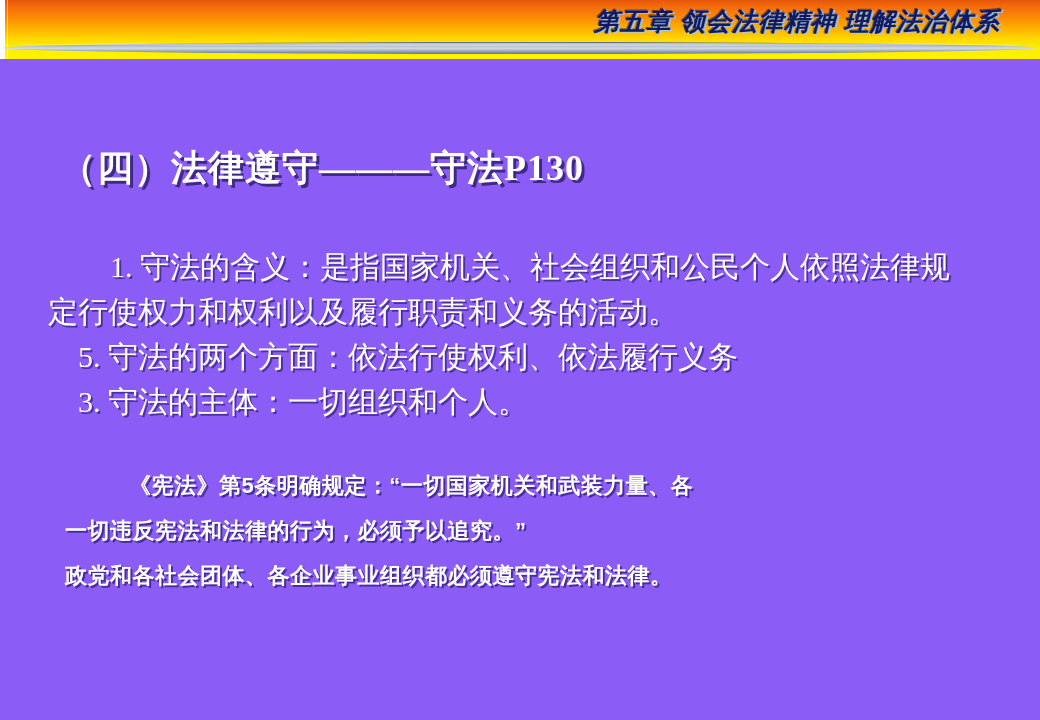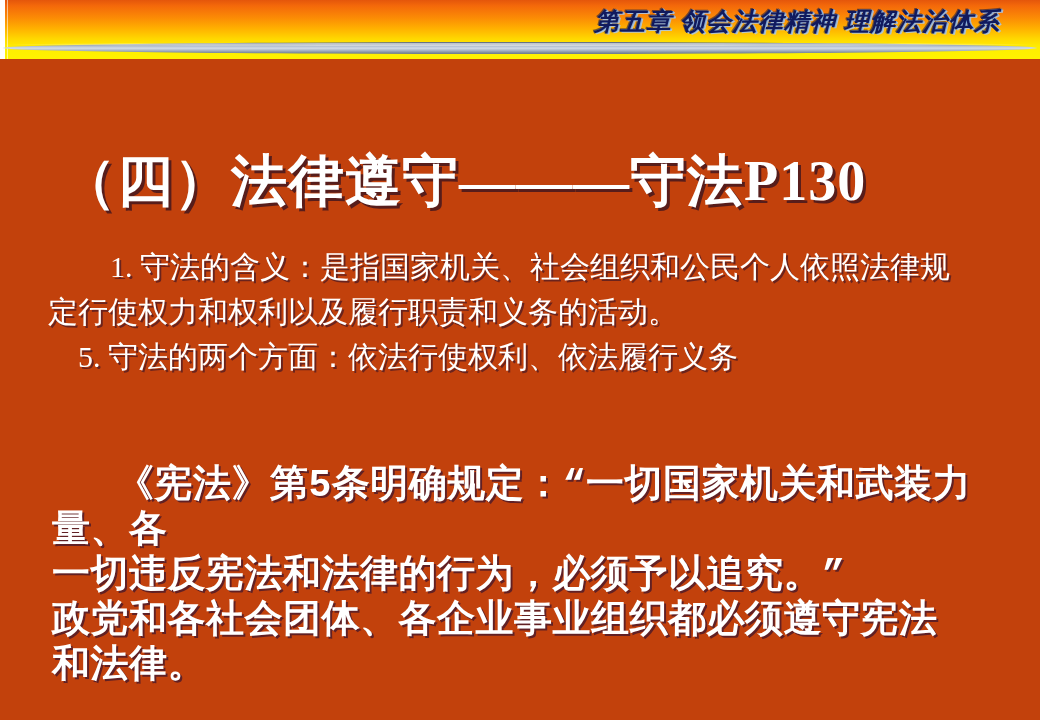--- a/index.html
+++ b/index.html
@@ -8,21 +8,21 @@
     background: #ffffff;
   }
   body {
     font-family: "Liberation Sans", sans-serif;
   }
 
   .slide {
     position: relative;
     width: 1040px;
     height: 720px;
-    background: #c2410c;
+    background: #8b5cf6;
     overflow: hidden;
   }
 
   
   .header {
     position: absolute;
     left: 0;
     top: 0;
     width: 1040px;
     height: 59px;
@@ -108,21 +108,21 @@
     top: 59px;
     width: 1040px;
     height: 661px;
   }
 
   .slide-title {
     position: absolute;
     left: 60px;
     top: 85px;
     font-family: "Liberation Serif", "DejaVu Serif", serif;
-    font-size: 56px;
+    font-size: 36px;
     font-weight: bold;
     color: #ffffff;
     white-space: nowrap;
     letter-spacing: 1px;
     text-shadow: 3px 3px 0 rgba(0,0,40,0.55);
   }
 
   .para-block {
     position: absolute;
     left: 48px;
@@ -139,25 +139,25 @@
   }
   .para-indent {
     text-indent: 62px;
   }
   .para-indent2 {
     text-indent: 30px;
   }
 
   .quote-block {
     position: absolute;
-    left: 52px;
+    left: 65px;
     top: 404px;
     width: 920px;
-    font-family: Liberation Mono, monospace;
-    font-size: 38px;
+    font-family: Liberation Sans, sans-serif;
+    font-size: 22px;
     font-weight: bold;
     line-height: 45px;
     color: #ffffff;
     letter-spacing: 0.5px;
     text-shadow: 2px 2px 0 rgba(0,0,60,0.5);
   }
   .quote-block p {
     margin: 0;
   }
   .quote-indent {
@@ -177,20 +177,21 @@
     <div class="header-title">第五章 领会法律精神 理解法治体系</div>
   </div>
 
   <div class="body-area">
 
     <div class="slide-title">（四）法律遵守———守法P130</div>
 
     <div class="para-block">
       <p class="para-indent">1. 守法的含义：是指国家机关、社会组织和公民个人依照法律规定行使权力和权利以及履行职责和义务的活动。</p>
       <p class="para-indent2">5. 守法的两个方面：依法行使权利、依法履行义务</p>
+      <p class="para-indent2">3. 守法的主体：一切组织和个人。</p>
     </div>
 
     <div class="quote-block">
       <p class="quote-indent">《宪法》第5条明确规定：“一切国家机关和武装力量、各</p>
       <p>一切违反宪法和法律的行为，必须予以追究。”</p>
       <p>政党和各社会团体、各企业事业组织都必须遵守宪法和法律。</p>
     </div>
 
   </div>
 </div>

